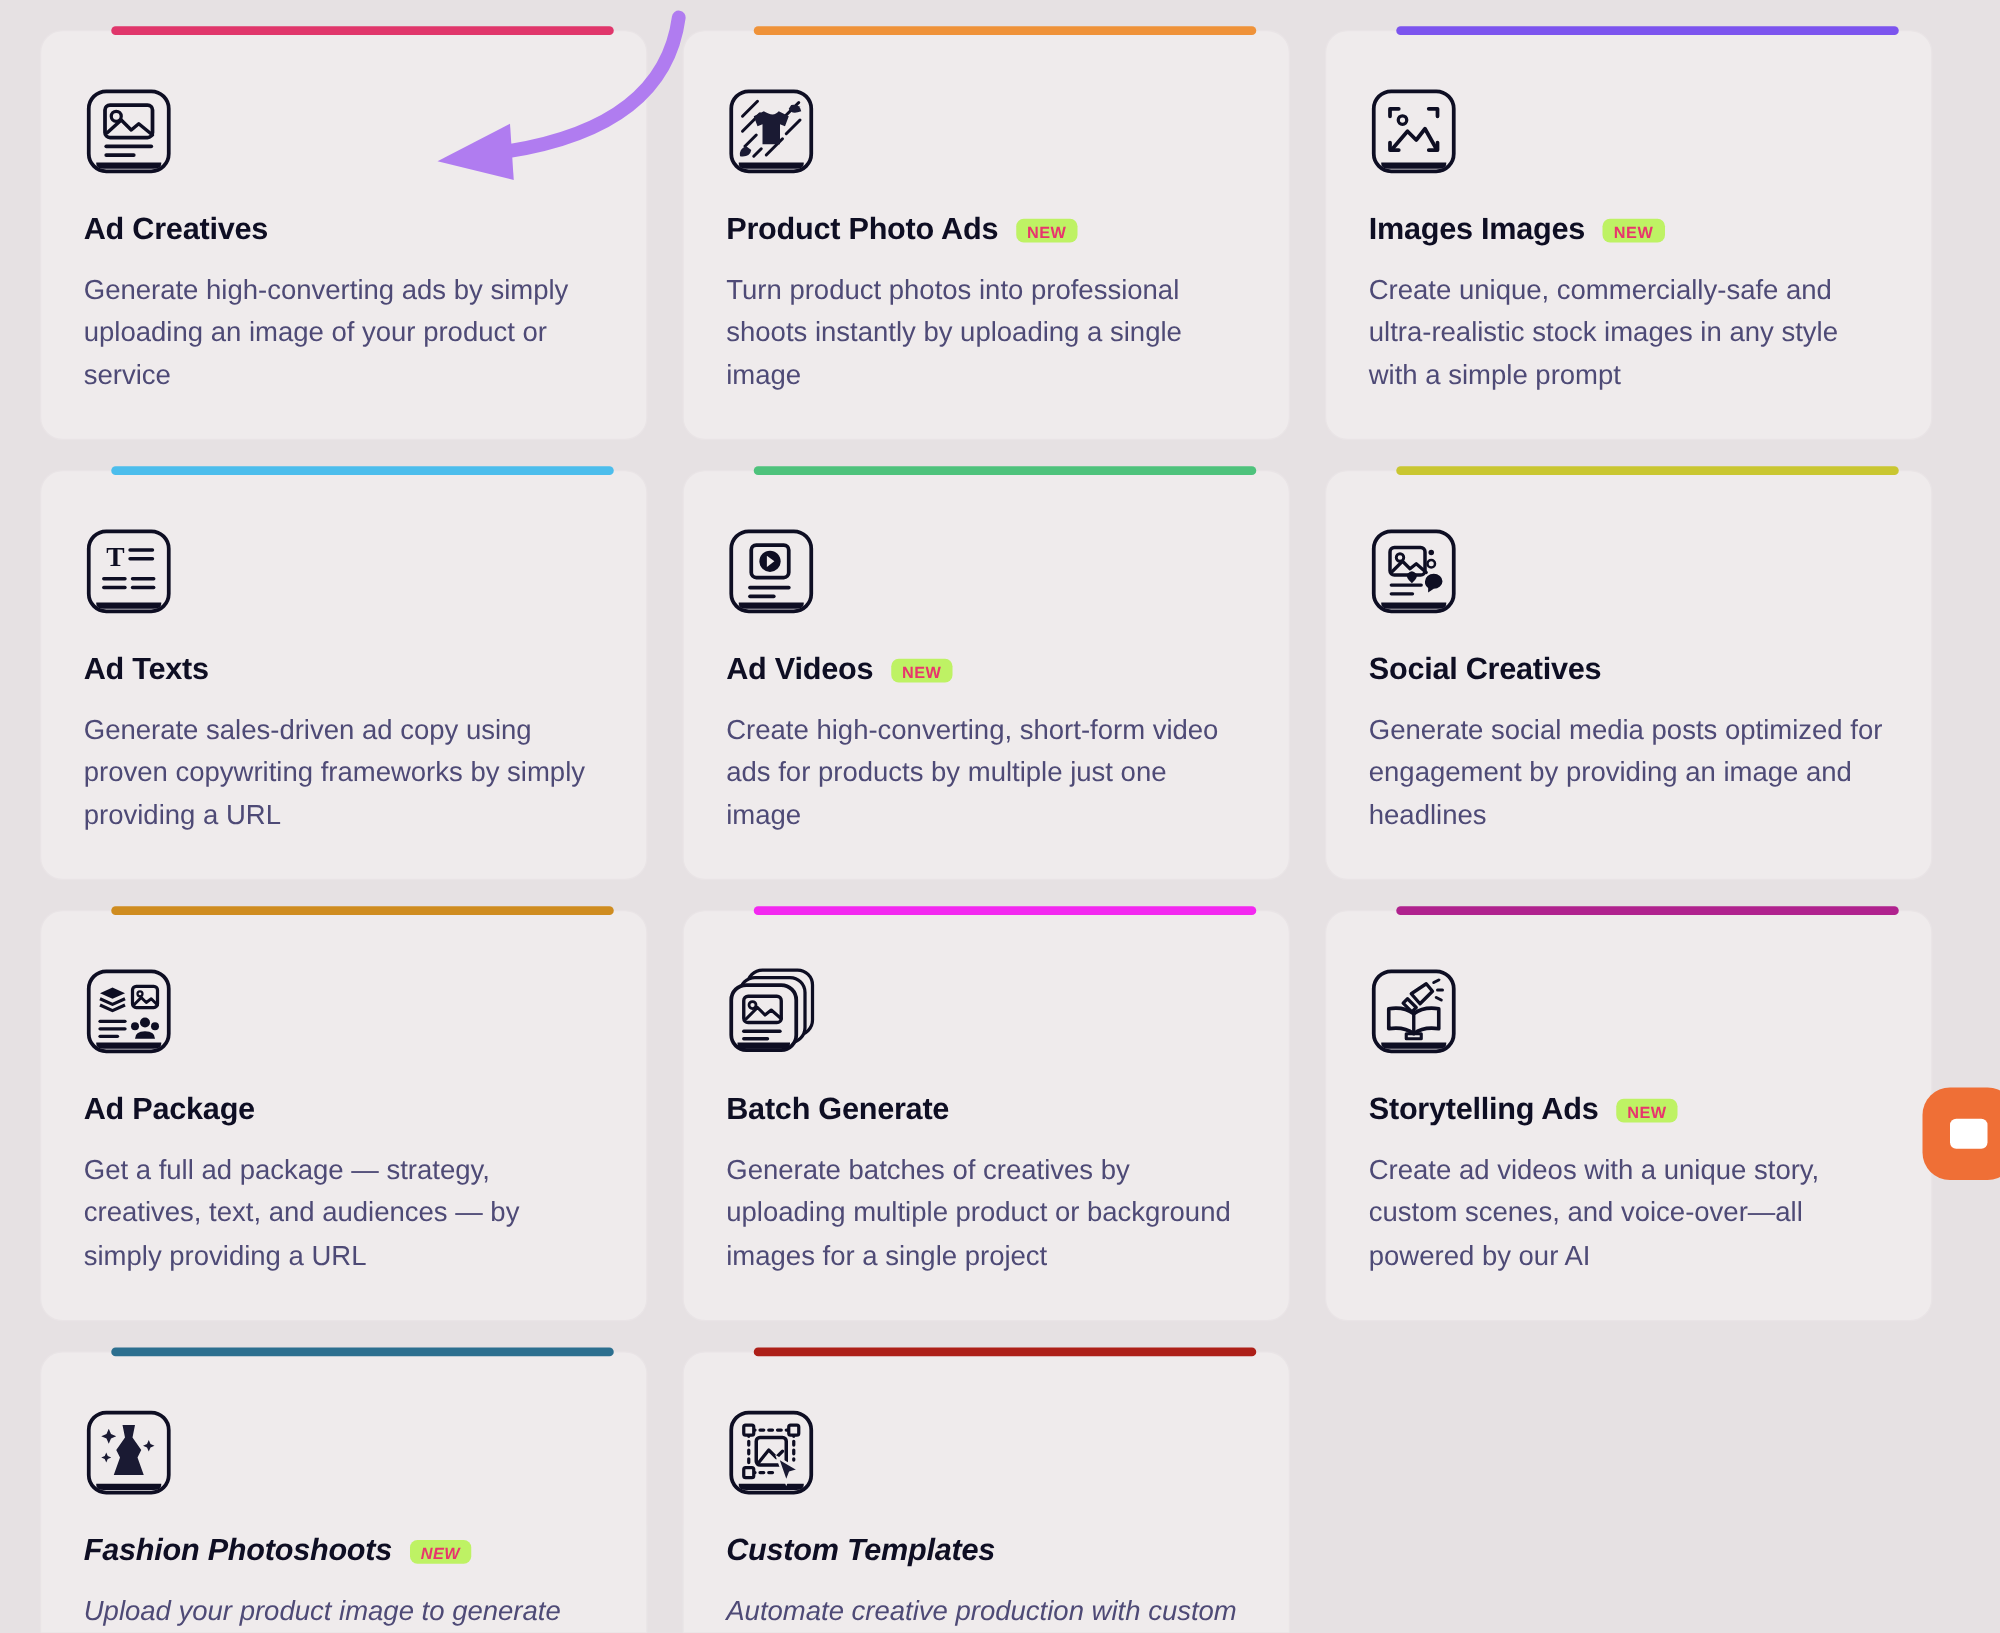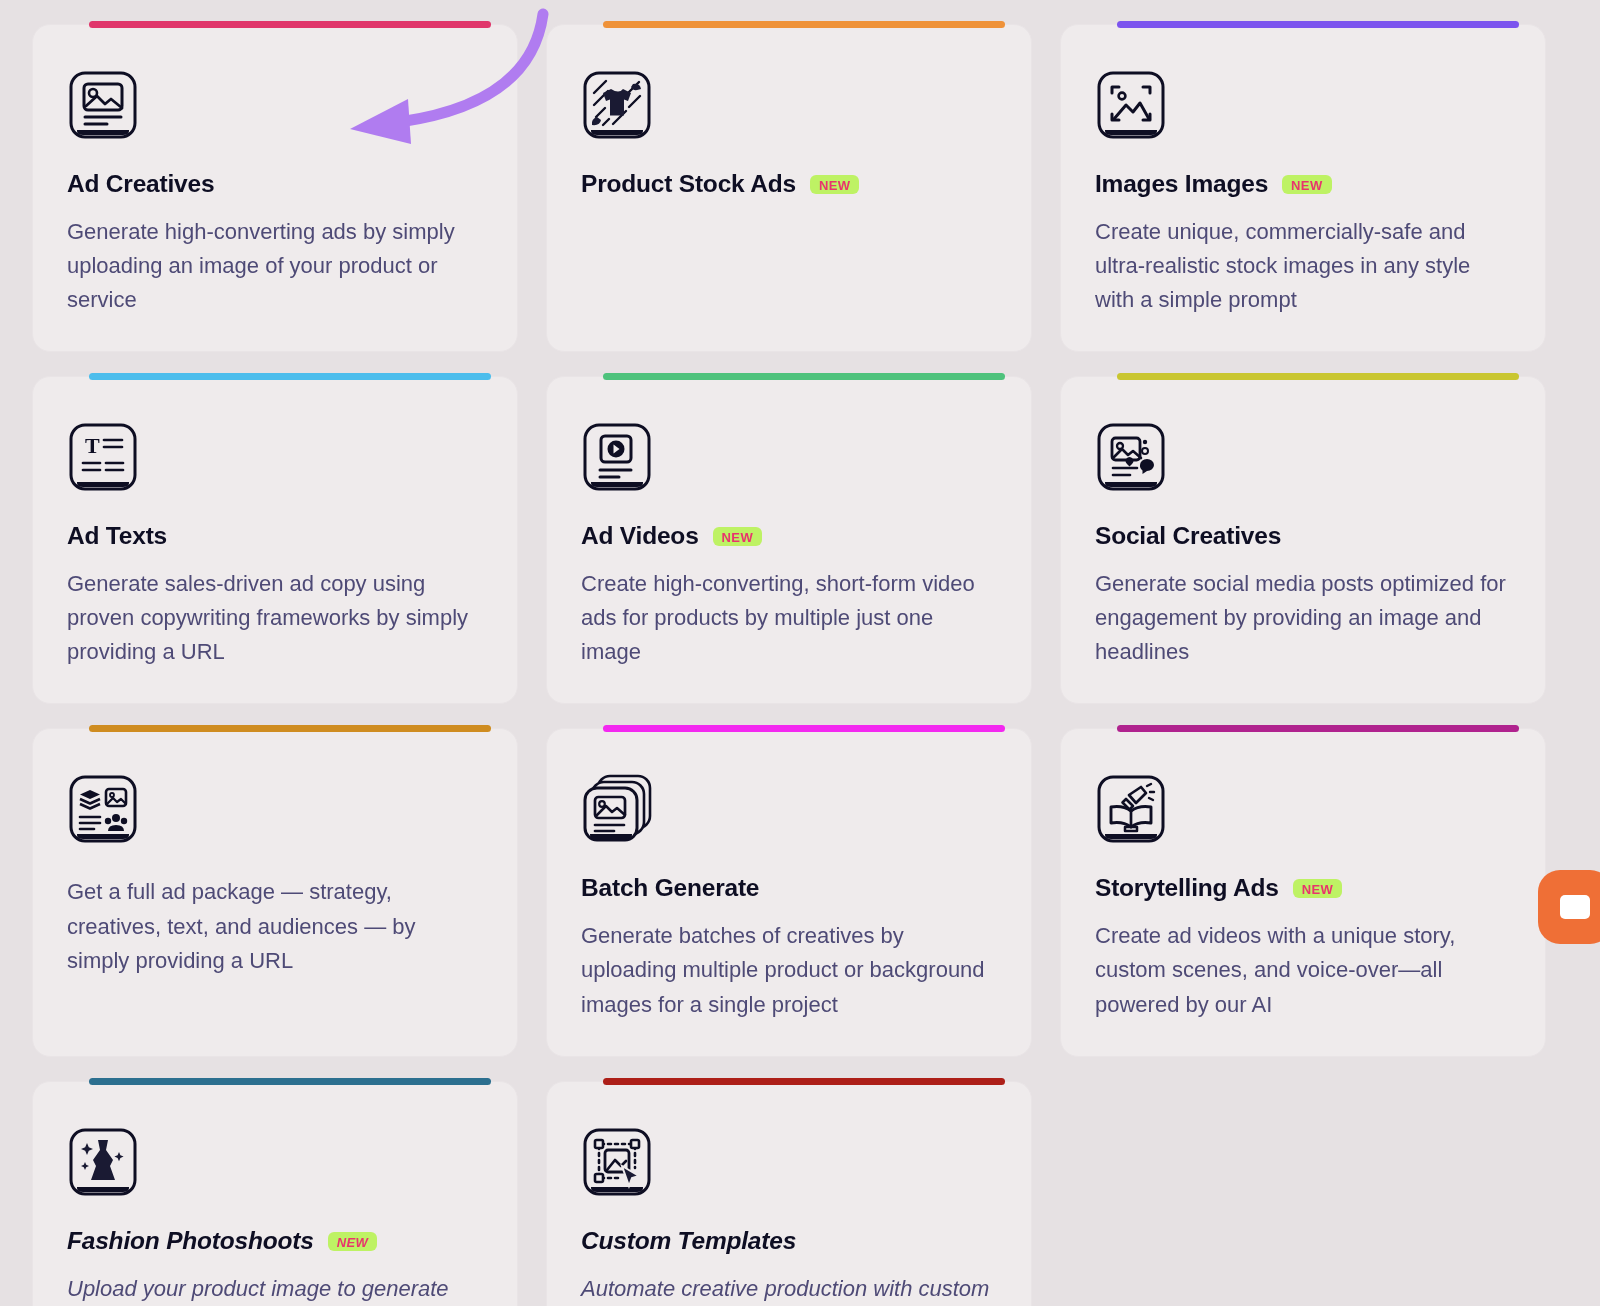--- a/index.html
+++ b/index.html
@@ -167,23 +167,24 @@
             <line x1="48" y1="38" x2="59" y2="27"></line>
             <line x1="32" y1="55" x2="45" y2="42"></line>
             <line x1="22" y1="56" x2="28" y2="50"></line>
           </g>
           <path d="M30 20 l-8 4 l3 8 l4 -1.6 v16 h14 v-16 l4 1.6 l3 -8 l-8 -4 q-4 5 -12 0z" fill="#1a1a33"></path>
           <path d="M52 15 q7 -1 8 5 q-8 3 -10 -2z" fill="#1a1a33"></path>
           <path d="M16 48 q-6 2 -5 8 q8 1 9 -5z" fill="#1a1a33"></path>
         </svg>
       </span>
       <div class="title-row">
-        <div class="card-title">Product Stock Ads</div>
+        <div class="card-title">Product Photo Ads</div>
         <div class="badge">NEW</div>
       </div>
+      <div class="card-desc">Turn product photos into professional shoots instantly by uploading a single image</div>
     </div>
 
     <div class="card">
       <div class="accent" style="background:#7c54ee"></div>
       <span class="icon-box">
         <svg viewBox="0 0 72 72" fill="none">
           <rect x="4" y="4" width="64" height="64" rx="14" stroke="#0e0e23" stroke-width="3"></rect>
           <path d="M10 62 q0 4 6 4 h40 q6 0 6 -4 v-1 H10z" fill="#0e0e23"></path>
           <g stroke="#0e0e23" stroke-width="3" stroke-linecap="round" stroke-linejoin="round">
             <path d="M17 24 v-6 h7"></path>
@@ -288,20 +289,23 @@
             <line x1="13" y1="44" x2="33" y2="44"></line>
             <line x1="13" y1="50" x2="33" y2="50"></line>
             <line x1="13" y1="56" x2="27" y2="56"></line>
           </g>
           <circle cx="49" cy="45" r="4" fill="#0e0e23"></circle>
           <circle cx="41" cy="48" r="3.2" fill="#0e0e23"></circle>
           <circle cx="57" cy="48" r="3.2" fill="#0e0e23"></circle>
           <path d="M41 58 q0 -6 8 -6 q8 0 8 6z" fill="#0e0e23"></path>
         </svg>
       </span>
+      <div class="title-row">
+        <div class="card-title">Ad Package</div>
+      </div>
       <div class="card-desc">Get a full ad package — strategy, creatives, text, and audiences — by simply providing a URL</div>
     </div>
 
     <div class="card">
       <div class="accent" style="background:#f328f0"></div>
       <span class="icon-box">
         <svg viewBox="0 0 72 72" fill="none">
           <rect x="17" y="3" width="52" height="52" rx="12" stroke="#0e0e23" stroke-width="2.6"></rect>
           <rect x="11" y="9" width="52" height="52" rx="12" fill="#efebec" stroke="#0e0e23" stroke-width="2.6"></rect>
           <rect x="4" y="15" width="52" height="52" rx="12" fill="#efebec" stroke="#0e0e23" stroke-width="3"></rect>

